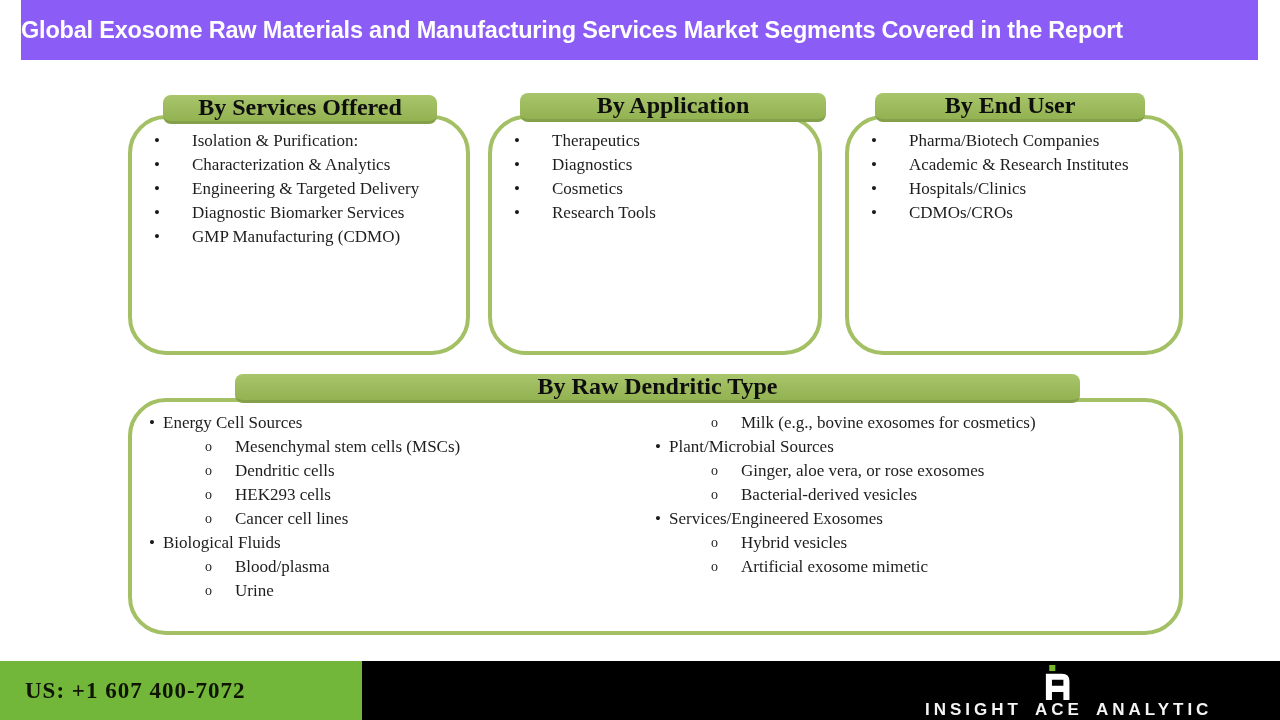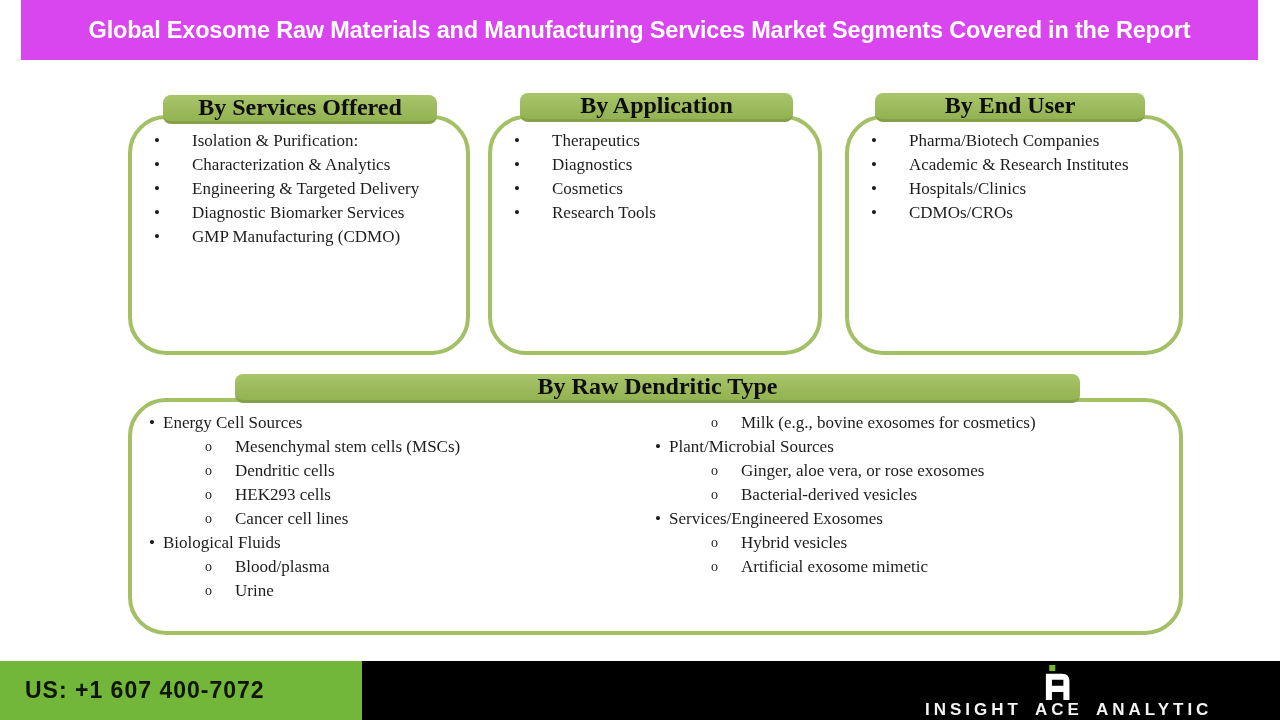--- a/index.html
+++ b/index.html
@@ -2,22 +2,22 @@
 <html><head>
 <meta charset="utf-8">
 <style>
   html,body{margin:0;padding:0;background:#fff;}
   .canvas{
     position:relative;width:1280px;height:720px;background:#ffffff;overflow:hidden;
     font-family:"Liberation Serif", serif;color:#1d1d1d;
   }
   
   .banner{
-    position:absolute;left:21px;top:0;width:1237px;height:60px;background:#d946ef;
-    display:flex;align-items:center;justify-content:center;
+    position:absolute;left:21px;top:0;width:1237px;height:60px;background:#8b5cf6;
+    display:flex;align-items:center;
   }
   .banner span{
     font-family:"Liberation Sans", sans-serif;font-weight:bold;color:#ffffff;
     font-size:23.5px;letter-spacing:-0.2px;white-space:nowrap;
   }
   
   .box{
     position:absolute;top:115px;height:240px;background:#ffffff;
     border:4px solid #a3c065;border-radius:38px;box-sizing:border-box;
   }
@@ -28,21 +28,21 @@
     position:absolute;height:29px;z-index:3;
     background:linear-gradient(#a8c56b,#93b251);
     border-bottom:3px solid #84a04a;border-radius:8px;box-sizing:border-box;
     display:flex;align-items:center;justify-content:center;
   }
   .tab span{
     font-family:"Liberation Serif", serif;font-weight:bold;color:#0e0e0e;font-size:24px;
     white-space:nowrap;line-height:1;padding-bottom:2px;
   }
   .tab1{left:163px;top:95px;width:274px;}
-  .tab2{left:520px;top:93px;width:273px;}
+  .tab2{left:520px;top:93px;width:306px;}
   .tab3{left:875px;top:93px;width:270px;}
   .tab4{left:235px;top:374px;width:845px;}
   .blist{padding:10px 0 0 16px;margin:0;}
   .blist .li{display:flex;font-size:17px;line-height:24px;}
   .blist .blt{width:38px;flex:0 0 38px;text-align:left;padding-left:6px;}
   .blist .txt{max-width:235px;}
   
   .rawbox{
     position:absolute;left:128px;top:398px;width:1055px;height:237px;background:#ffffff;
     border:4px solid #a3c065;border-radius:38px;box-sizing:border-box;
@@ -55,21 +55,21 @@
   .line.l1 .mk{flex:0 0 14px;width:14px;}
   .line.l2{padding-left:58px;}
   .line.l2 .mk{flex:0 0 30px;width:30px;font-size:14px;}
   
   .footer-black{position:absolute;left:362px;top:661px;width:918px;height:59px;background:#000000;}
   .footer-green{
     position:absolute;left:0;top:661px;width:362px;height:59px;background:#72b63a;
     display:flex;align-items:center;padding-left:25px;box-sizing:border-box;
   }
   .footer-green span{
-    font-family:Liberation Sans, sans-serif;font-weight:bold;font-size:23px;
+    font-family:Liberation Serif, serif;font-weight:bold;font-size:23px;
     color:#0f1403;letter-spacing:1px;white-space:nowrap;
   }
   .brand{
     position:absolute;left:903px;top:661px;height:59px;display:flex;align-items:center;flex-direction:column;
   }
   .brand .logo{width:36px;height:52px;margin-top:4px;}
   .brand .brand-name{
     font-family:"Liberation Sans", sans-serif;font-weight:bold;font-size:17px;
     color:#f4f4f4;letter-spacing:4px;word-spacing:5px;margin-left:22px;white-space:nowrap;
   }

